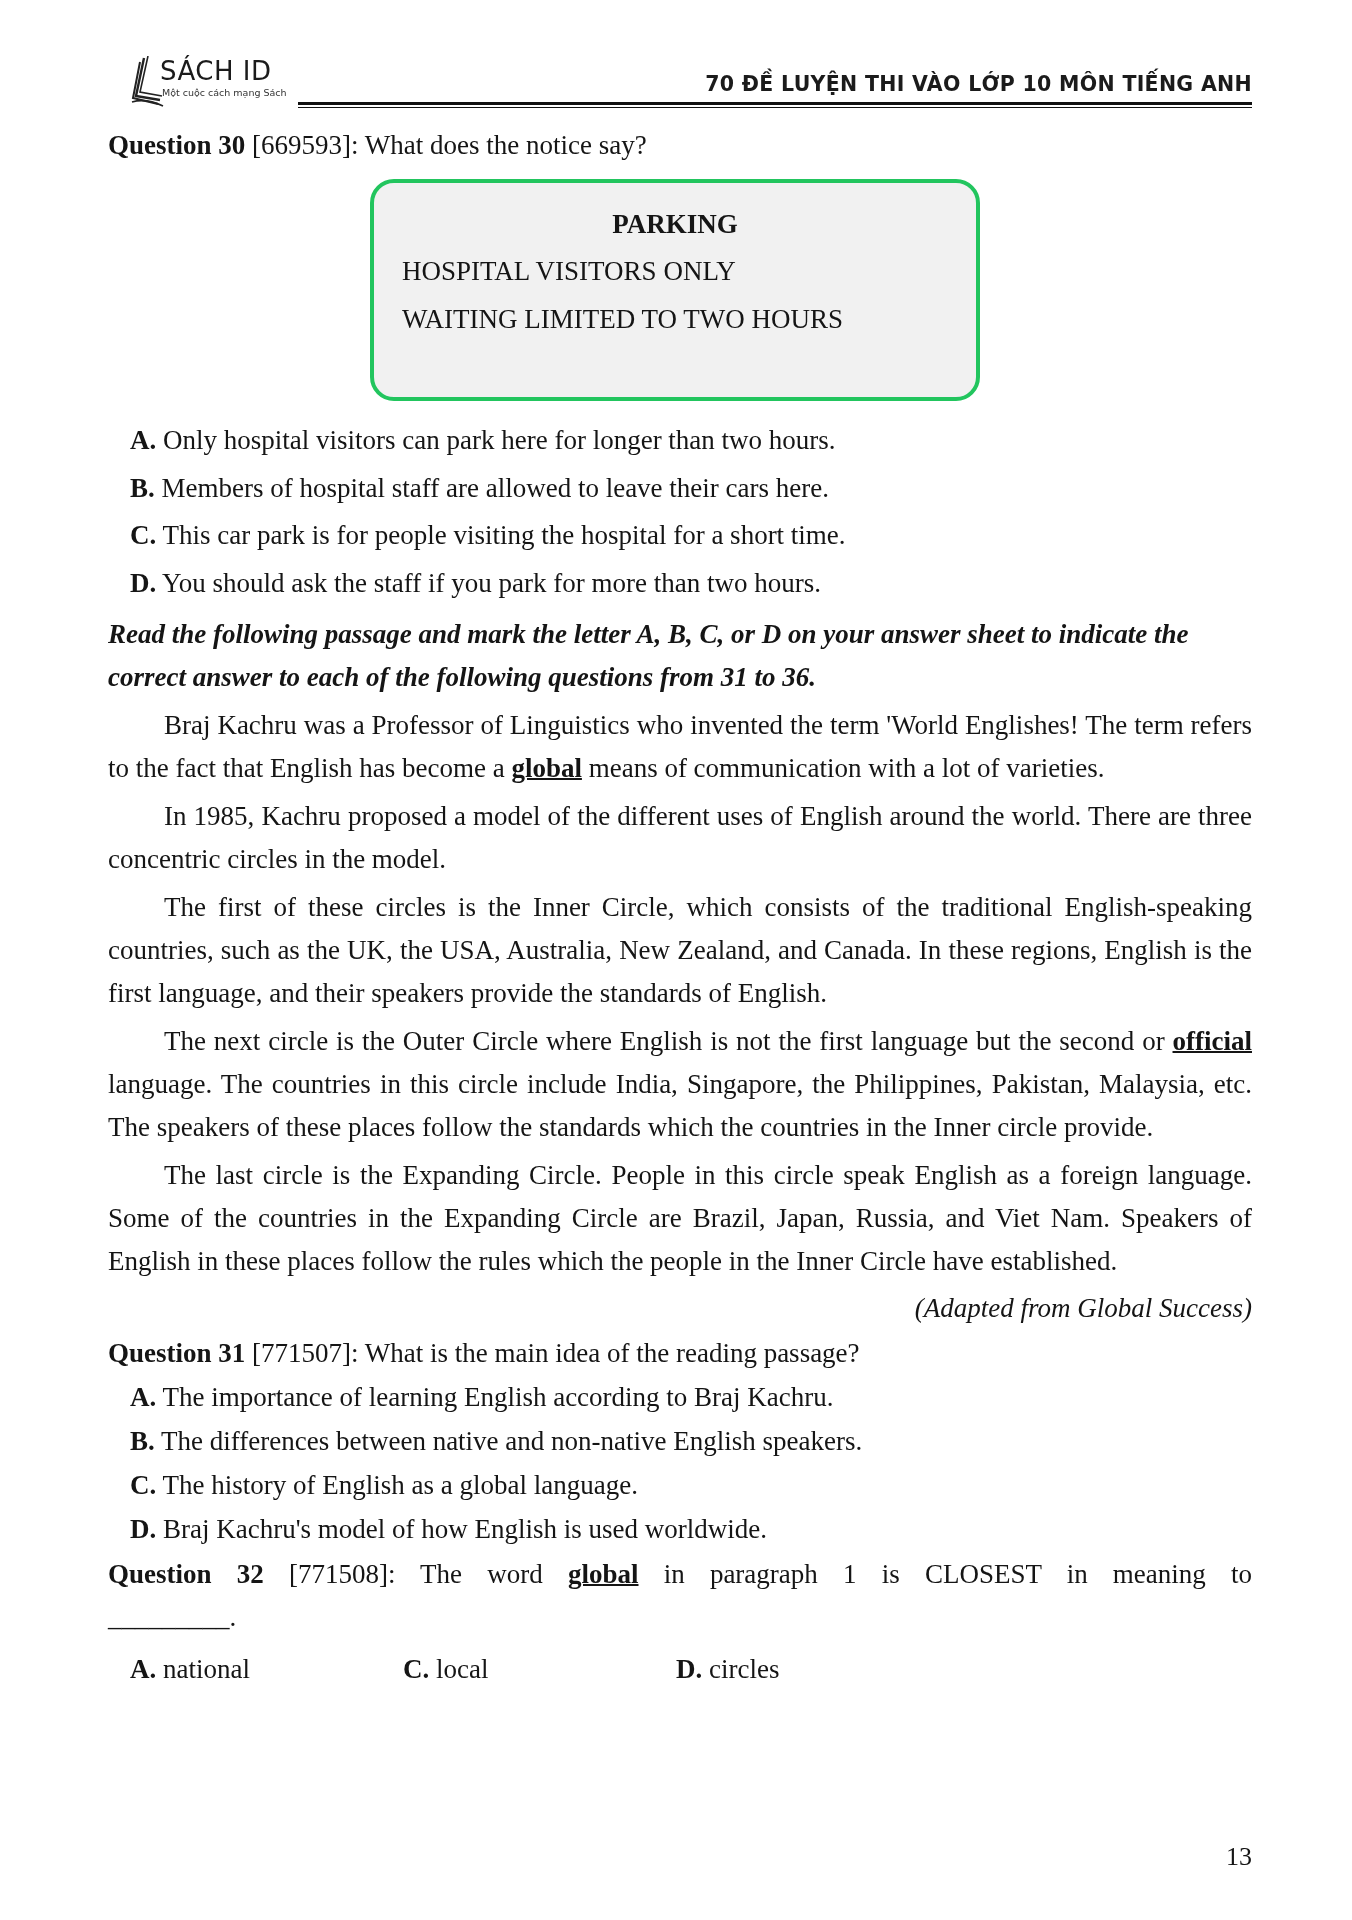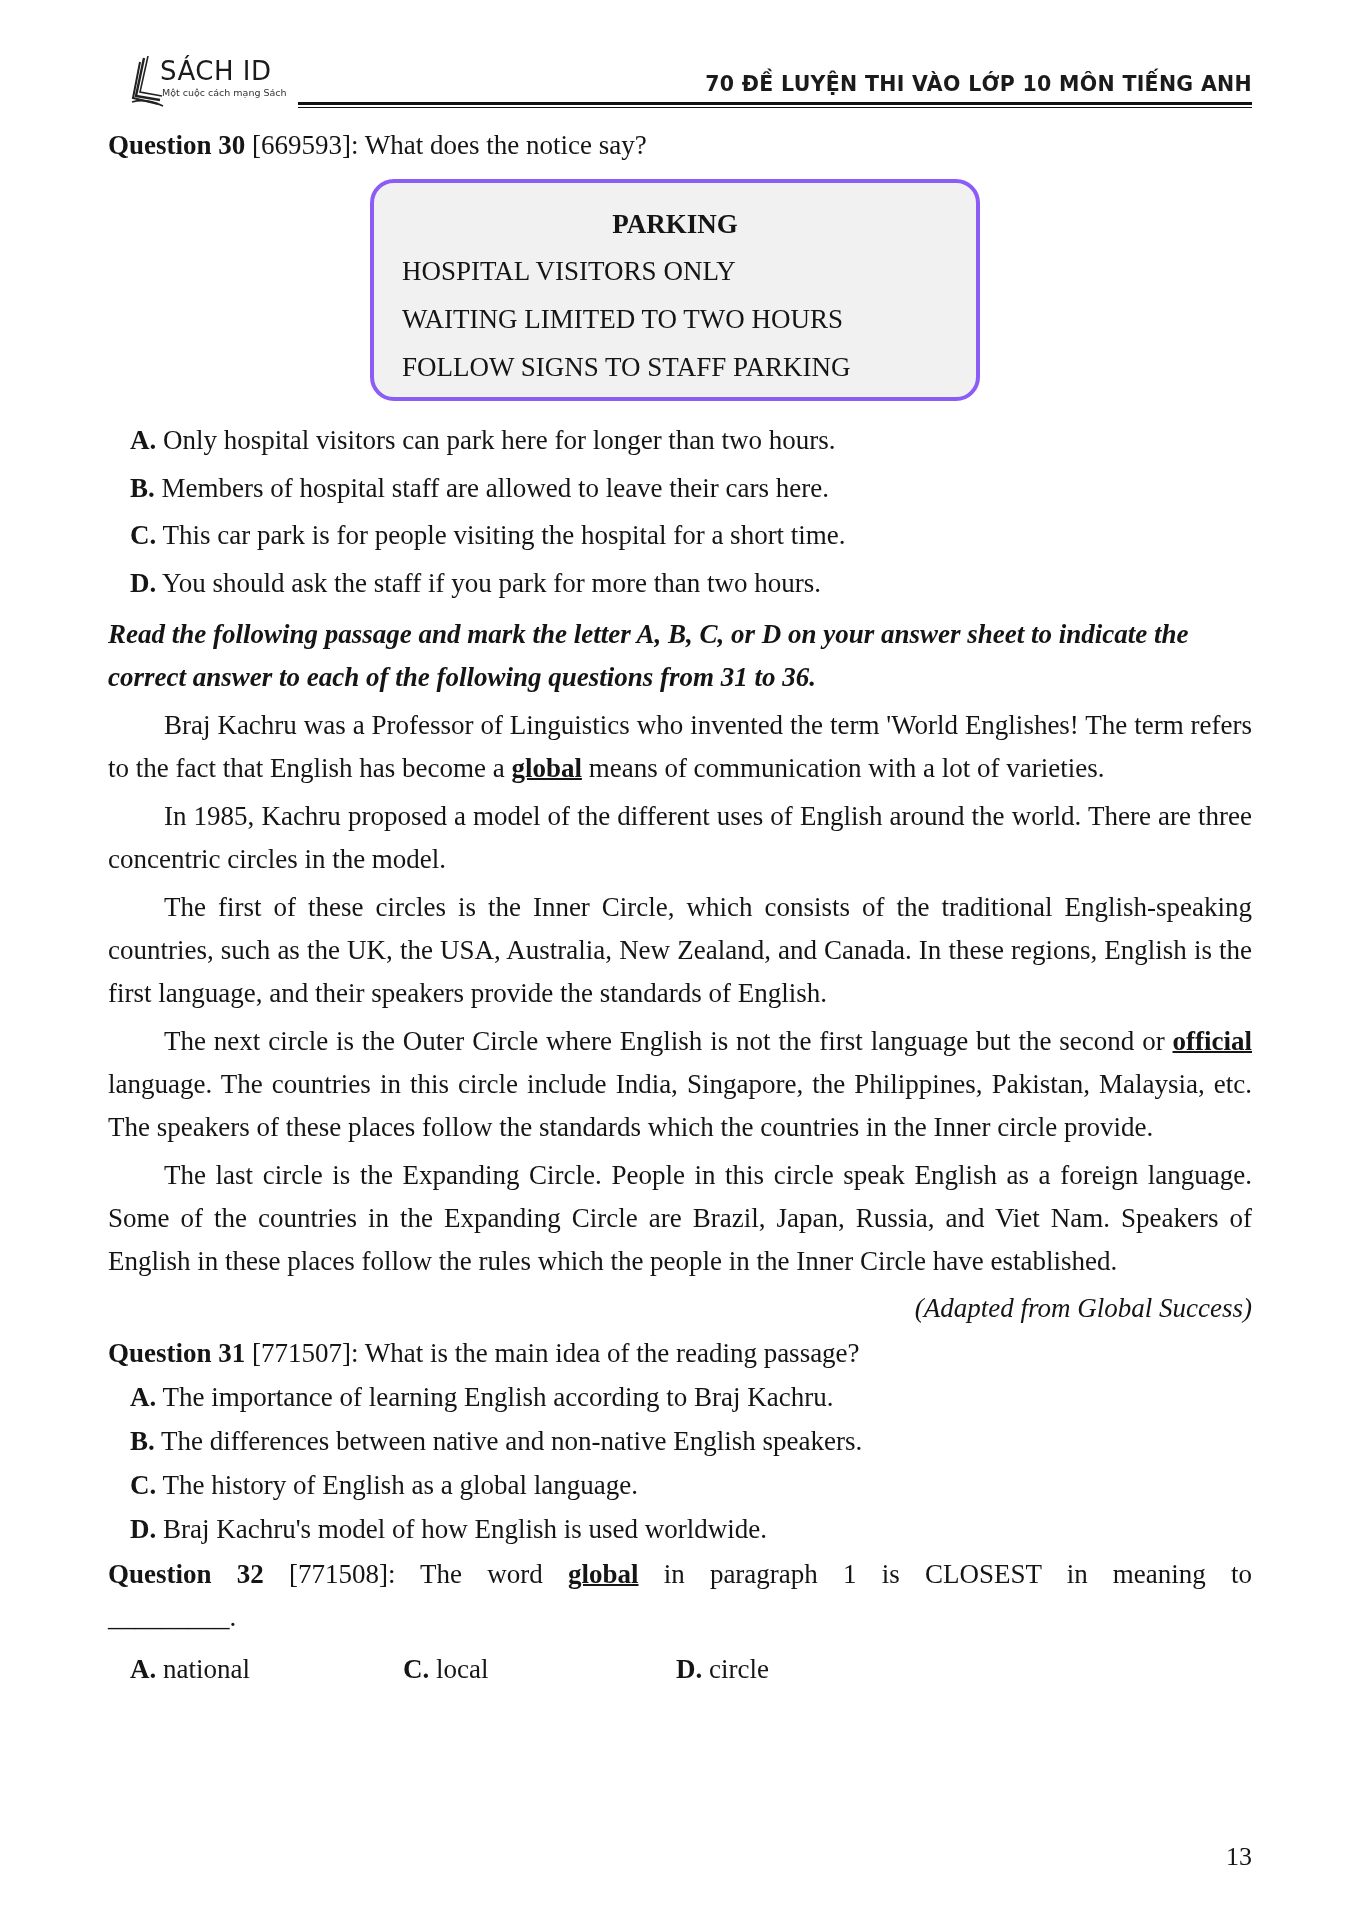--- a/index.html
+++ b/index.html
@@ -84,21 +84,21 @@
       width: 1144px;
       font-size: 27px;
       line-height: 43px;
     }
     .q-title b { font-weight: bold; }
     .notice {
       margin: 12px 0 0 262px;
       width: 610px;
       height: 222px;
       background: #f1f1f1;
-      border: 4px solid #8b5cf6;
+      border: 4px solid #22c55e;
       border-radius: 24px;
       padding: 18px 0 0 28px;
       font-size: 27px;
       line-height: 48px;
     }
     .notice-title {
       text-align: center;
       font-weight: bold;
       padding-right: 28px;
       line-height: 46px;
@@ -181,21 +181,20 @@
 
   <div class="q-title q-line">
     <b>Question 30</b>
     <span>[669593]</span><span>: What does the notice say?</span>
   </div>
 
   <div class="notice">
     <div class="notice-title">PARKING</div>
     <div>HOSPITAL VISITORS ONLY</div>
     <div>WAITING LIMITED TO TWO HOURS</div>
-    <div>FOLLOW SIGNS TO STAFF PARKING</div>
   </div>
 
   <div class="options">
     <div><b>A.</b><span> Only hospital visitors can park here for longer than two hours.</span></div>
     <div><b>B.</b><span> Members of hospital staff are allowed to leave their cars here.</span></div>
     <div><b>C.</b><span> This car park is for people visiting the hospital for a short time.</span></div>
     <div><b>D.</b><span> You should ask the staff if you park for more than two hours.</span></div>
   </div>
 
   <div class="instruction">Read the following passage and mark the letter A, B, C, or D on your answer sheet to indicate the correct answer to each of the following questions from 31 to 36.</div>
@@ -220,17 +219,17 @@
 
   <div class="q-title q-line q-justify">
     <b>Question 32</b>
     <span>[771508]</span><span>: The word </span><span class="u-bold">global</span><span> in paragraph 1 is CLOSEST in meaning to</span>
   </div>
   <div class="blank-line">_________.</div>
 
   <div class="inline-opts">
     <span class="opt"><b>A.</b><span> national</span></span>
     <span class="opt"><b>C.</b><span> local</span></span>
-    <span class="opt"><b>D.</b><span> circle</span></span>
+    <span class="opt"><b>D.</b><span> circles</span></span>
   </div>
 </div>
 
 <div class="page-number">13</div>
 
 </body></html>

